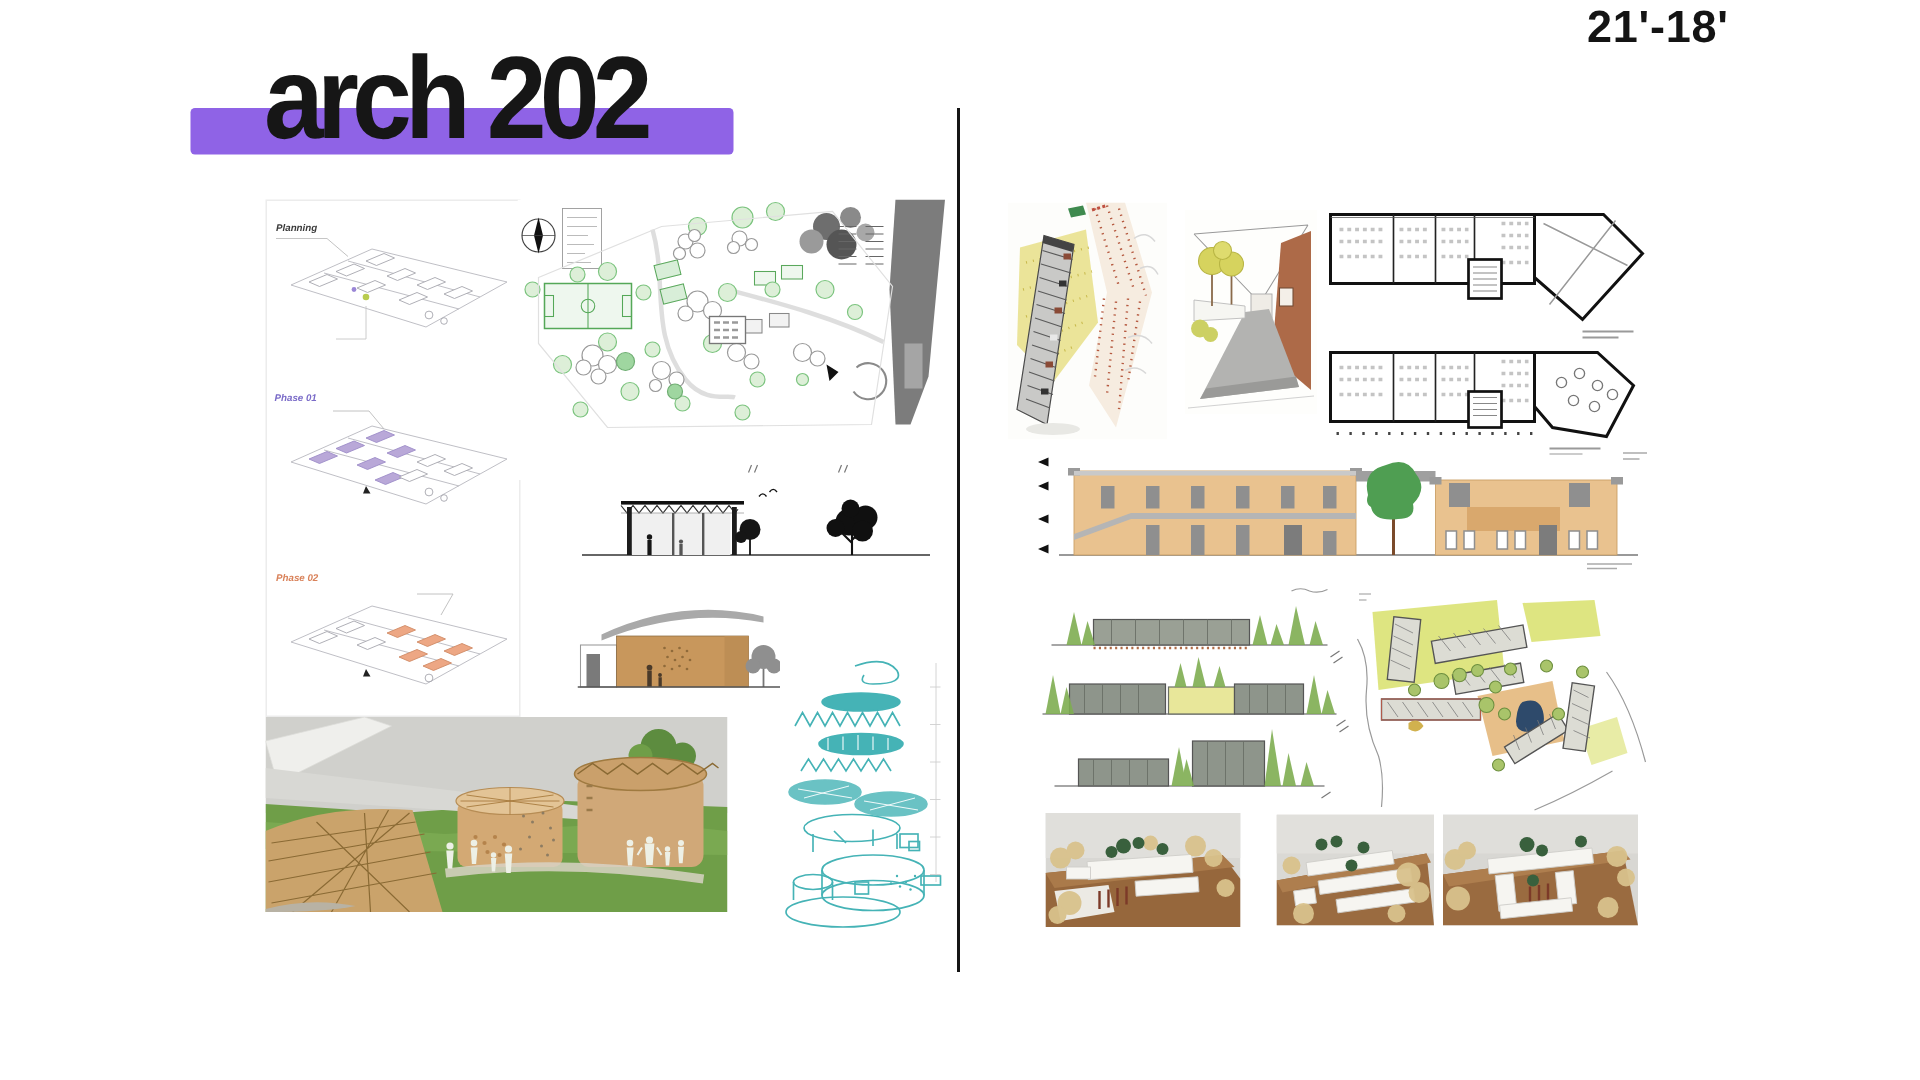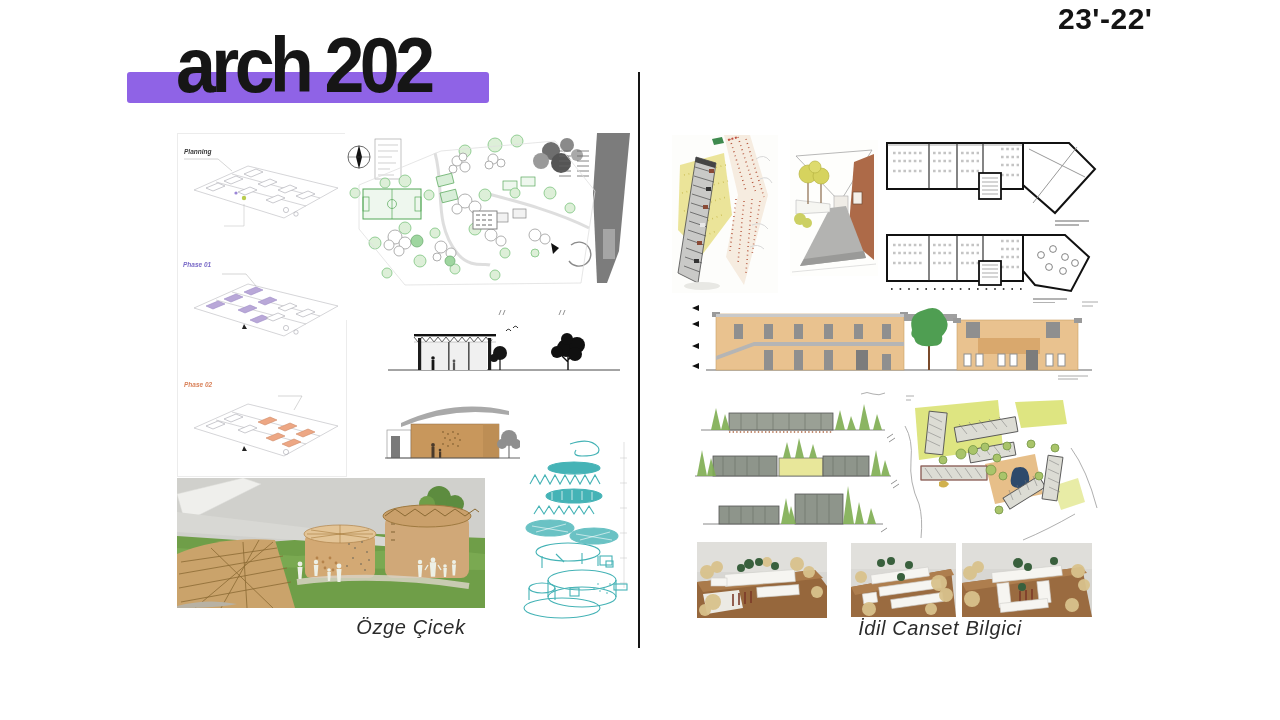--- a/index.html
+++ b/index.html
@@ -17,21 +17,21 @@
   #caption-right{left:780px;top:617px;width:320px;}
   .panel-img{display:block;}
   #axon-panel-wrap{left:177px;top:133px;border:1px solid #ececec;background:#fff;}
   svg text{font-family:"Liberation Sans",sans-serif;}
 </style>
 </head>
 <body>
 
 <div id="slide">
 
-  <div id="year-label" class="abs">23'-22'</div>
+  <div id="year-label" class="abs">21'-18'</div>
   <div id="accent-bar" class="abs"></div>
   <div id="course-title" class="abs">arch 202</div>
   <div id="divider" class="abs"></div>
 
   <div id="axon-panel-wrap" class="abs">
   <svg width="168" height="338" viewBox="0 0 168 338">
 
     <text x="6" y="20" font-size="6.5" font-style="italic" font-weight="bold" fill="#3a3a3a">Planning</text>
     <path d="M6,25 h34" stroke="#c6c6c6" stroke-width="0.8" fill="none"></path>
     <path d="M40,25 l14,12" stroke="#bbbbbb" stroke-width="0.6" fill="none"></path>
@@ -350,21 +350,20 @@
     <g fill="#45b3b6">
       <circle cx="86" cy="146" r="0.8"></circle>
         <circle cx="92" cy="150" r="0.8"></circle>
         <circle cx="98" cy="146" r="0.8"></circle>
       <circle cx="88" cy="153" r="0.8"></circle>
         <circle cx="95" cy="155" r="0.8"></circle>
         <circle cx="82" cy="151" r="0.8"></circle>
     </g>
   </svg>
 
-  <div id="caption-left" class="abs caption">Özge Çicek</div>
 
   <svg class="abs panel-img" style="left:672px;top:135px;" width="106" height="158" viewBox="0 0 106 158">
     <rect width="106" height="158" fill="#fdfdfb"></rect>
     <polygon points="8,30 52,18 60,80 30,120 6,95" fill="#eae394" opacity="0.95"></polygon>
     <g stroke="#c9ba4e" stroke-width="1.6" stroke-dasharray="0.7,4" fill="none">
       <path d="M12,40 L54,30 M10,58 L56,46 M12,76 L54,62 M14,94 L50,80 M16,108 L44,96"></path>
     </g>
     <polygon points="52,0 78,0 96,60 72,150 54,122 66,60" fill="#f6ece0"></polygon>
     <g stroke="#b65a40" stroke-width="1.6" stroke-dasharray="0.9,3.4" fill="none">
       <path d="M58,4 L74,56 M66,2 L84,58 M74,4 L92,62 M64,64 L58,116 M72,66 L66,128 M80,64 L74,138 M88,66 L80,120"></path>
@@ -679,15 +678,14 @@
         <circle cx="110" cy="62" r="7"></circle>
     </g>
     <g fill="#39603d">
       <circle cx="56" cy="20" r="5"></circle>
         <circle cx="66" cy="24" r="4"></circle>
         <circle cx="92" cy="18" r="4"></circle>
         <circle cx="60" cy="44" r="4"></circle>
     </g>
   </svg>
 
-  <div id="caption-right" class="abs caption">İdil Canset Bilgici</div>
 
 </div>
 
 </body></html>

